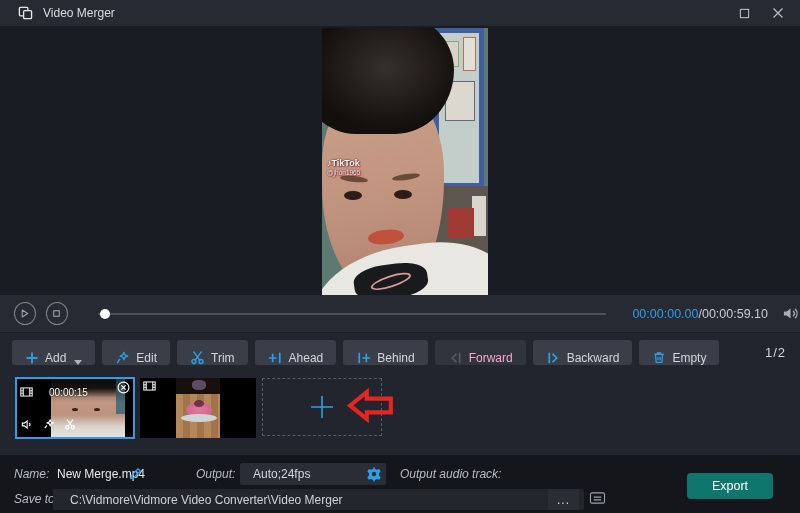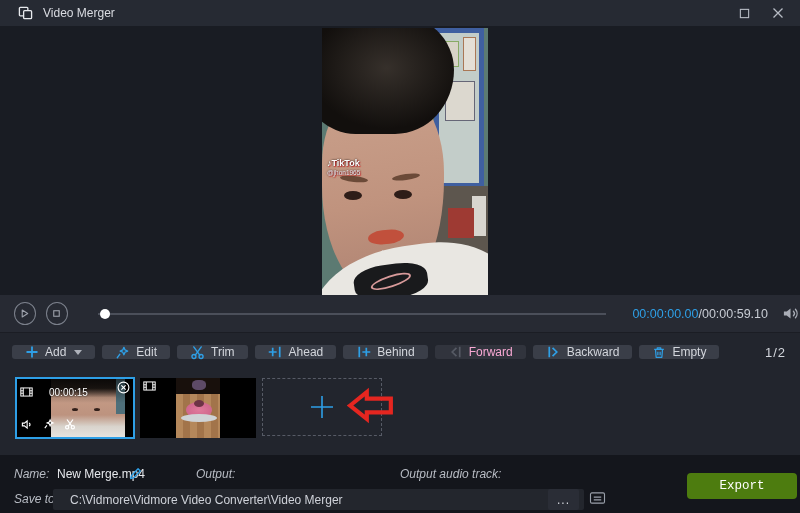--- a/index.html
+++ b/index.html
@@ -48,21 +48,21 @@
   .slider{position:relative;margin-left:30px;width:535px;height:14px;}
   .slider .track{position:absolute;left:0;top:6px;width:100%;height:2px;background:#4b4f5a;}
   .slider .thumb{position:absolute;left:2px;top:2px;width:10px;height:10px;border-radius:50%;background:#fff;}
   .time{margin-left:26px;font-size:12.5px;white-space:nowrap;}
   .time .cur{color:#2e9fe6;}
   .time .tot{color:#c8ccd4;}
   .vol{margin-left:14px;display:flex;}
 
   
   .toolbar{position:absolute;left:0;top:334px;width:800px;height:36px;background:#22252d;display:flex;align-items:center;gap:7px;padding-left:12px;}
-  .tbtn{height:14px;display:inline-flex;align-items:center;gap:6px;padding:0 13px;background:#3a3e48;border-radius:3px;font-size:12px;color:#d3d6dc;cursor:default;}
+  .tbtn{height:25px;display:inline-flex;align-items:flex-end;gap:6px;padding:0 13px;background:#3a3e48;border-radius:3px;font-size:12px;color:#d3d6dc;cursor:default;}
   .tbtn.disabled{background:#31343d;color:#f9a8d4;}
   .caret{width:0;height:0;border-left:4px solid transparent;border-right:4px solid transparent;border-top:5px solid #aeb2ba;margin-left:2px;}
   .pageind{margin-left:auto;margin-right:14px;font-size:13px;color:#d3d6dc;letter-spacing:1px;}
 
   
   .clips{position:absolute;left:0;top:370px;width:800px;height:85px;background:#22252d;}
   .clip1{position:absolute;left:15px;top:7px;width:120px;height:62px;background:#000;border:2px solid #2e9fe6;overflow:hidden;}
   .c1-img{position:absolute;left:34px;right:8px;top:0;bottom:0;background:linear-gradient(180deg,#1a1512 0%,#241d18 16%,#c49a85 32%,#bd937f 62%,#d9d4cd 82%,#e6e3de 100%);}
   .c1-teal{position:absolute;right:0;top:0;width:9px;height:60%;background:#4e6f7a;}
   .c1-eye{position:absolute;width:6px;height:3px;background:#32201a;border-radius:50%;top:50%;}
@@ -85,21 +85,21 @@
   
   .bottom{position:absolute;left:0;top:455px;width:800px;height:58px;background:#14161c;font-size:12px;}
   .lbl{position:absolute;color:#b9bdc5;font-style:italic;}
   .val{position:absolute;color:#e6e8ec;}
   .field{position:absolute;background:#2a2d36;border-radius:2px;display:flex;align-items:center;color:#d3d6dc;}
   .out-field{left:240px;top:8px;width:146px;height:22px;padding-left:13px;}
   .gear-btn{position:absolute;right:3px;top:2px;display:flex;}
   .dd{left:490px;top:8px;width:125px;height:22px;padding-left:11px;}
   .dd-caret{position:absolute;right:9px;top:9px;width:0;height:0;border-left:4.5px solid transparent;border-right:4.5px solid transparent;border-top:5px solid #cfd3da;}
   .pencil{position:absolute;left:128px;top:12px;display:flex;}
-  .export{position:absolute;left:687px;top:18px;width:110px;height:26px;background:#4d7c0f;border-radius:4px;display:flex;align-items:center;justify-content:center;color:#fff;font-size:12.5px;font-family:Liberation Mono, monospace;}
+  .export{position:absolute;left:687px;top:18px;width:86px;height:26px;background:#0f766e;border-radius:4px;display:flex;align-items:center;justify-content:center;color:#fff;font-size:12.5px;}
   .path-field{left:53px;top:34px;width:531px;height:21px;padding-left:17px;background:#23262d;color:#cfd2d9;}
   .browse{left:548px;top:34px;width:31px;height:21px;justify-content:center;color:#d3d6dc;letter-spacing:1px;}
   .folder-btn{position:absolute;left:589px;top:36px;display:flex;}
 </style>
 </head>
 <body>
 
 <div class="win">
 
   <div class="titlebar">
@@ -314,20 +314,29 @@
   <div class="bottom">
     <span class="lbl" style="left:14px;top:12px">Name:</span>
     <span class="val" style="left:57px;top:12px">New Merge.mp4</span>
     <span class="pencil">
       <svg width="14" height="14" viewBox="0 0 16 16" fill="none" stroke="#2e9fe6" stroke-width="1.5">
           <path d="M3 13.2l1-3.5L11.5 2 14 4.5 6.5 12.2 3 13.2z" stroke-linejoin="round"></path>
         </svg>
     </span>
 
     <span class="lbl" style="left:196px;top:12px">Output:</span>
+    <div class="field out-field">
+      <span>Auto;24fps</span>
+      <span class="gear-btn">
+        <svg width="18" height="18" viewBox="0 0 18 18">
+            <path d="M9 1.6l1 2.3a5.3 5.3 0 0 1 1.9.8l2.4-.6 1.4 2.4-1.7 1.8a5.3 5.3 0 0 1 0 2.2l1.7 1.8-1.4 2.4-2.4-.6a5.3 5.3 0 0 1-1.9.8l-1 2.3-1-2.3a5.3 5.3 0 0 1-1.9-.8l-2.4.6-1.4-2.4 1.7-1.8a5.3 5.3 0 0 1 0-2.2L2.3 6.5l1.4-2.4 2.4.6A5.3 5.3 0 0 1 8 3.9z" fill="#2e9fe6"></path>
+            <circle cx="9" cy="9" r="2.2" fill="#2a2d36"></circle>
+          </svg>
+      </span>
+    </div>
 
     <span class="lbl" style="left:400px;top:12px">Output audio track:</span>
 
     <div class="export">Export</div>
 
     <span class="lbl" style="left:14px;top:37px">Save to:</span>
     <div class="field path-field">
       <span>C:\Vidmore\Vidmore Video Converter\Video Merger</span>
     </div>
     <div class="field browse">...</div>

